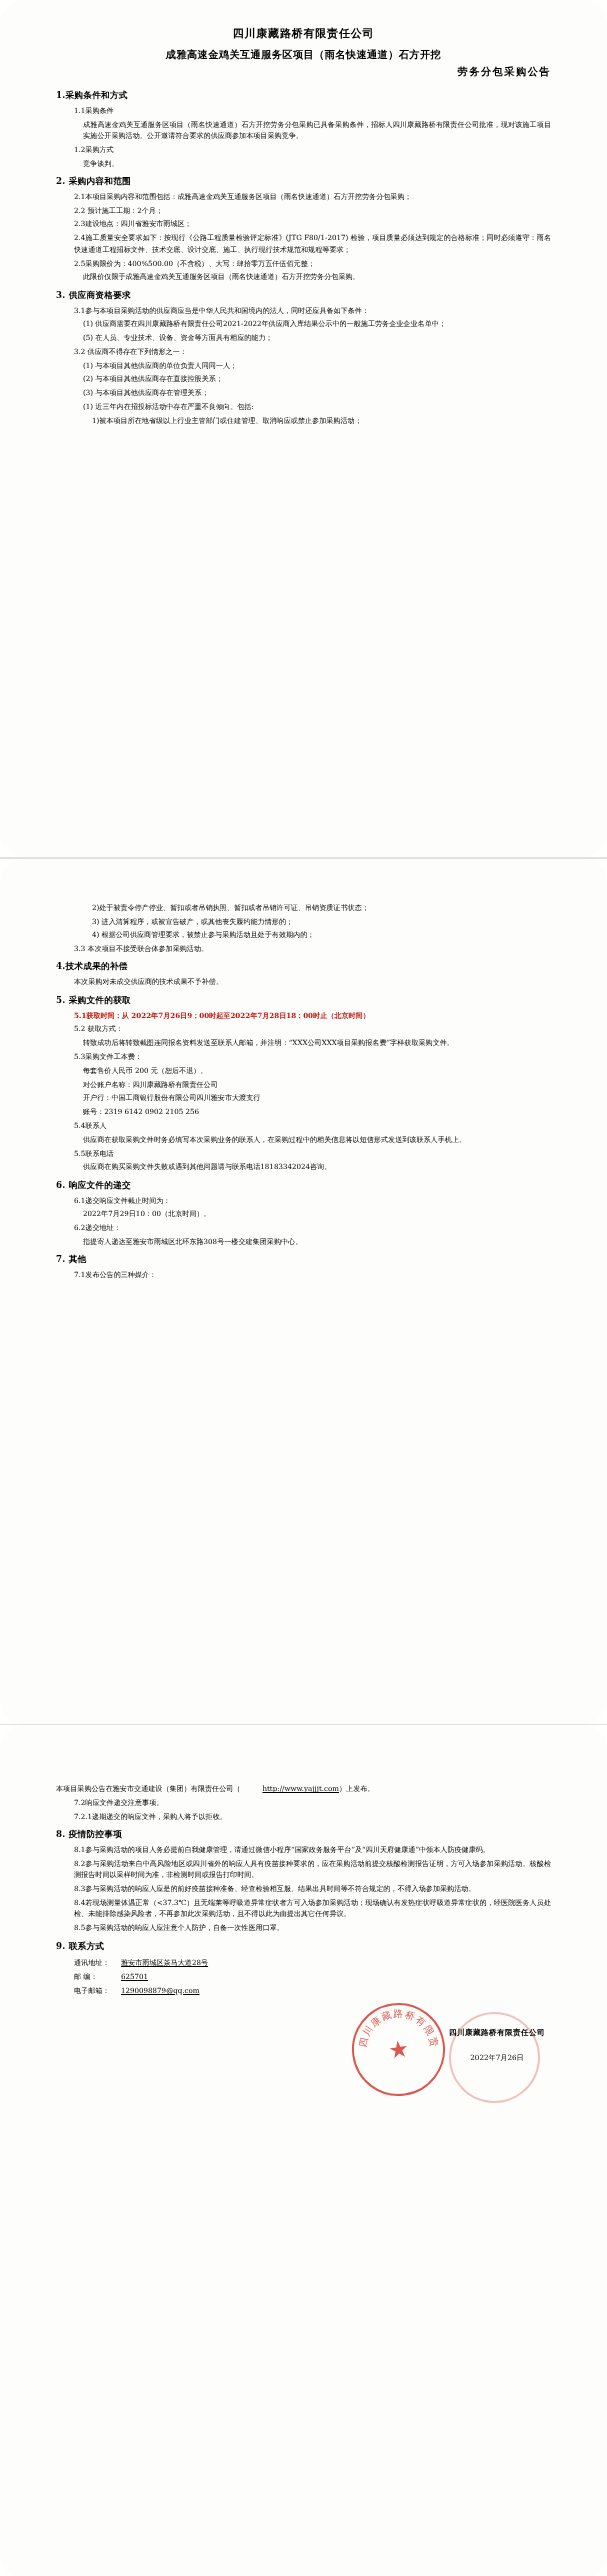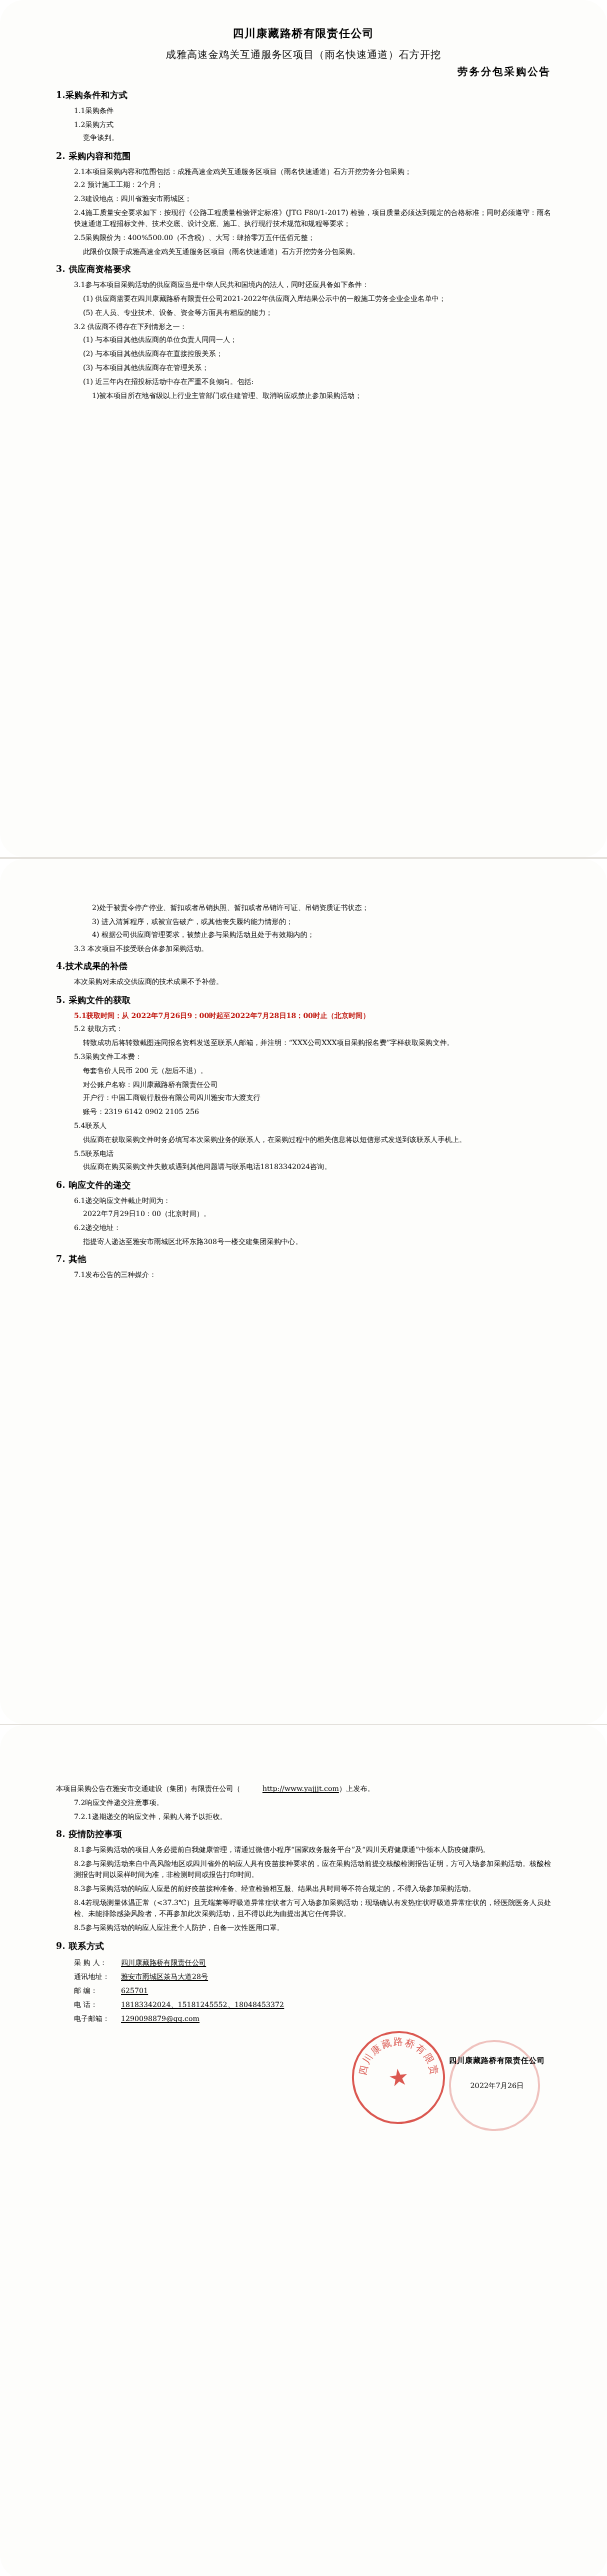--- a/index.html
+++ b/index.html
@@ -32,21 +32,21 @@
     text-align: center;
     font-size: 11px;
     font-weight: bold;
     letter-spacing: 0.8px;
     margin: 4.6px 0 7.6px 0;
     font-family: "DejaVu Serif", "Liberation Serif", serif;
   }
   .title1 {
     text-align: center;
     font-size: 10.2px;
-    font-weight: normal;
+    font-weight: bold;
     letter-spacing: 0.4px;
     margin: 4.6px 0 1.5px 0;
     font-family: "DejaVu Serif", "Liberation Serif", serif;
   }
   .title2 {
     text-align: right;
     font-size: 10.2px;
     font-weight: bold;
     letter-spacing: 1.5px;
     margin: 3px 0 10.6px 0;
@@ -149,20 +149,21 @@
 
 <div class="page">
 
   <div class="sheet s1">
     <div class="company">四川康藏路桥有限责任公司</div>
     <div class="title1">成雅高速金鸡关互通服务区项目（雨名快速通道）石方开挖</div>
     <div class="title2">劳务分包采购公告</div>
 
     <h2 class="sec">1.采购条件和方式</h2>
     <p class="para ind1">1.1采购条件</p>
+    <p class="para ind2">成雅高速金鸡关互通服务区项目（雨名快速通道）石方开挖劳务分包采购已具备采购条件，招标人四川康藏路桥有限责任公司批准，现对该施工项目实施公开采购活动。公开邀请符合要求的供应商参加本项目采购竞争。</p>
     <p class="para ind1">1.2采购方式</p>
     <p class="para ind2">竞争谈判。</p>
 
     <h2 class="sec">2. 采购内容和范围</h2>
     <p class="para ind1">2.1本项目采购内容和范围包括：成雅高速金鸡关互通服务区项目（雨名快速通道）石方开挖劳务分包采购；</p>
     <p class="para ind1">2.2 预计施工工期：2个月；</p>
     <p class="para ind1">2.3建设地点：四川省雅安市雨城区；</p>
     <p class="para ind1">2.4施工质量安全要求如下：按现行《公路工程质量检验评定标准》(JTG F80/1-2017)  检验，项目质量必须达到规定的合格标准；同时必须遵守：雨名快速通道工程招标文件、技术交底、设计交底、施工、执行现行技术规范和规程等要求；</p>
     <p class="para ind1">2.5采购限价为：400%500.00（不含税）、大写：肆拾零万五仟伍佰元整；</p>
     <p class="para ind2">此限价仅限于成雅高速金鸡关互通服务区项目（雨名快速通道）石方开挖劳务分包采购。</p>
@@ -228,30 +229,24 @@
     <h2 class="sec">8. 疫情防控事项</h2>
     <p class="para ind1">8.1参与采购活动的项目人务必提前自我健康管理，请通过微信小程序“国家政务服务平台”及“四川天府健康通”中领本人防疫健康码。</p>
     <p class="para ind1">8.2参与采购活动来自中高风险地区或四川省外的响应人具有疫苗接种要求的，应在采购活动前提交核酸检测报告证明，方可入场参加采购活动。核酸检测报告时间以采样时间为准，非检测时间或报告打印时间。</p>
     <p class="para ind1">8.3参与采购活动的响应人应是的前好疫苗接种准备、经查检验相互服、结果出具时间等不符合规定的，不得入场参加采购活动。</p>
     <p class="para ind1">8.4若现场测量体温正常（&lt;37.3℃）且无端莱等呼吸道异常症状者方可入场参加采购活动；现场确认有发热症状呼吸道异常症状的，经医院医务人员处检、未能排除感染风险者，不再参加此次采购活动，且不得以此为由提出其它任何异议。</p>
     <p class="para ind1">8.5参与采购活动的响应人应注意个人防护，自备一次性医用口罩。</p>
 
     <h2 class="sec">9. 联系方式</h2>
 
     <div class="kv">
-      <span class="lbl">采 购 人：</span><span class="val">四川康藏路桥有限责任公司</span>
-    </div>
-    <div class="kv">
       <span class="lbl">通讯地址：</span><span class="val">雅安市雨城区茶马大道28号</span>
     </div>
     <div class="kv">
       <span class="lbl">邮    编：</span><span class="val">625701</span>
-    </div>
-    <div class="kv">
-      <span class="lbl">电    话：</span><span class="val">18183342024、15181245552、18048453372</span>
     </div>
     <div class="kv">
       <span class="lbl">电子邮箱：</span><span class="val">1290098879@qq.com</span>
     </div>
 
     <div class="seal-wrap">
       <div class="seal">
         <div class="arc">
           <svg viewBox="0 0 120 120" xmlns="http://www.w3.org/2000/svg">
             <defs>

